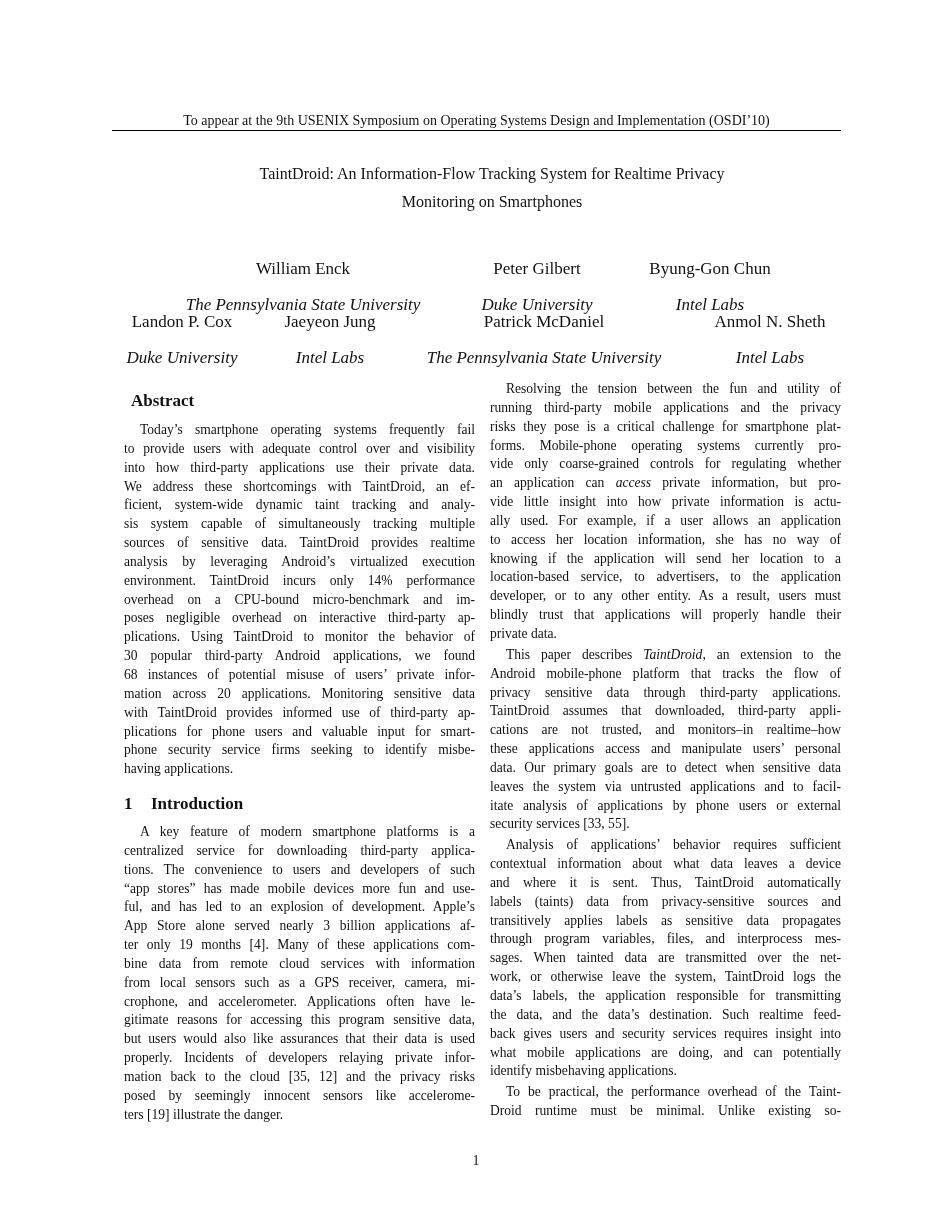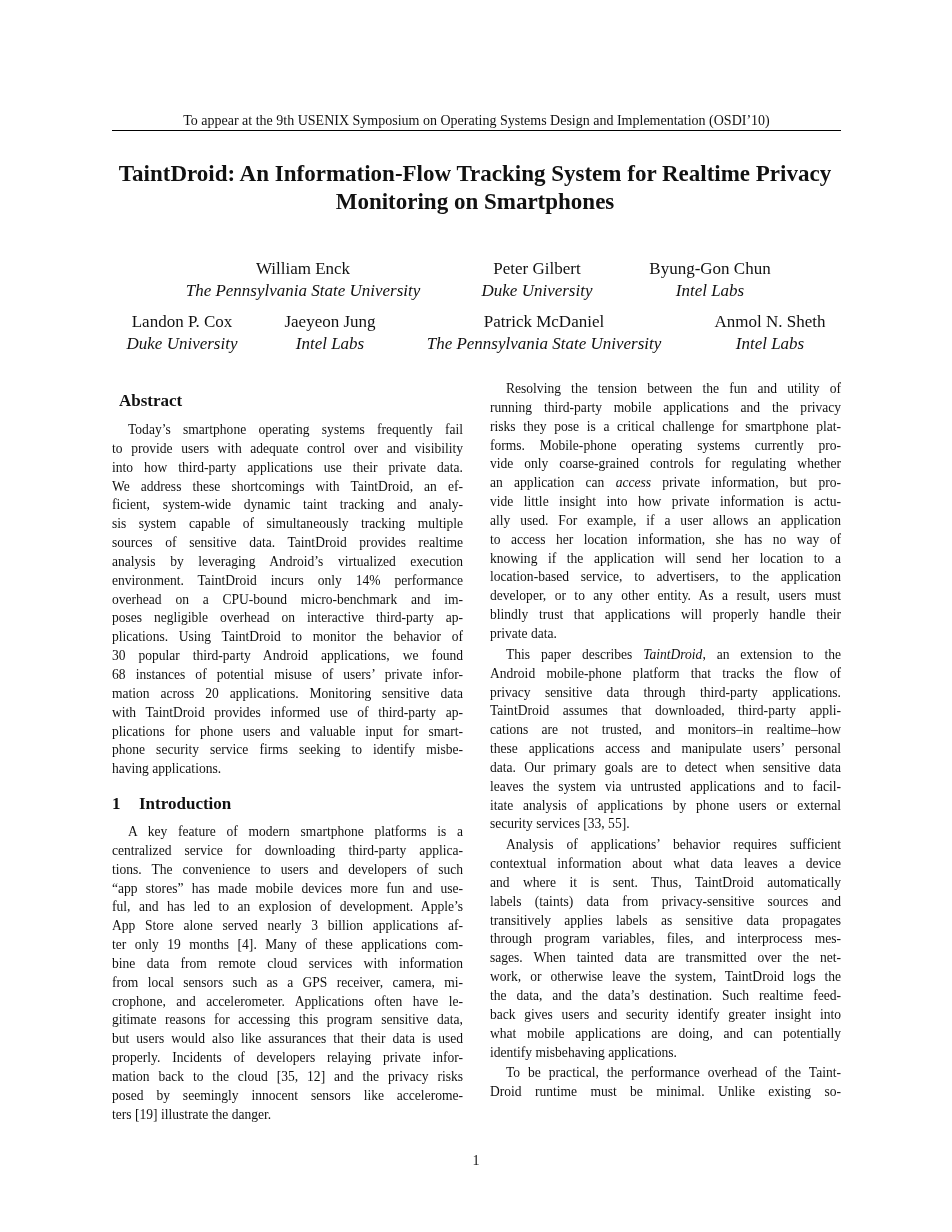--- a/index.html
+++ b/index.html
@@ -2,26 +2,26 @@
 <html><head>
 <meta charset="utf-8">
 <style>
   html, body { margin: 0; padding: 0; background: #ffffff; }
   body { width: 952px; height: 1232px; position: relative; overflow: hidden;
          font-family: "Liberation Serif", "DejaVu Serif", serif; color: #111; }
   .header-note { position: absolute; left: 112px; top: 112px; width: 729px; text-align: center;
                  font-size: 14px; line-height: 18px; }
   .header-rule { position: absolute; left: 112px; top: 130px; width: 729px; height: 0;
                  border-top: 1.3px solid #000; }
-  .title { position: absolute; left: 79px; top: 160px; width: 792px; text-align: center;
-           font-weight: bold; font-size: 23px; line-height: 28px; }
+  .title { position: absolute; left: 96px; top: 160px; width: 792px; text-align: center;
+           font-weight: normal; font-size: 16px; line-height: 28px; }
   .author { position: absolute; text-align: center; font-size: 17px; line-height: 22px; white-space: nowrap; }
-  .author .aff { font-style: italic; display: block; }
+  .author .aff { font-style: italic; display: block; margin-top: 14px; }
   .col { position: absolute; width: 351px; font-size: 13.55px; line-height: 18.85px; }
-  .col-left { left: 112px; top: 390px; }
+  .col-left { left: 124px; top: 390px; }
   .col-right { left: 490px; top: 380px; }
   .h { font-weight: bold; font-size: 17px; line-height: 22px; }
   .h-abstract { margin-left: 7px; margin-bottom: 9px; }
   .h-intro { margin-top: 14px; margin-bottom: 8px; }
   .h-intro .num { display: inline-block; width: 27px; }
   .para { margin: 0 0 2px 0; }
   .ln { display: block; text-align: justify; text-align-last: justify; white-space: nowrap; height: 18.85px; }
   .ln.last { text-align-last: left; }
   .ln.indent { padding-left: 16px; }
   .page-num { position: absolute; left: 0; width: 952px; top: 1153px; text-align: center; font-size: 14px; }
@@ -146,22 +146,23 @@
     </div>
   <div class="para">
       <span class="ln indent">Analysis of applications’ behavior requires sufficient</span>
       <span class="ln">contextual information about what data leaves a device</span>
       <span class="ln">and where it is sent.  Thus, TaintDroid automatically</span>
       <span class="ln">labels (taints) data from privacy-sensitive sources and</span>
       <span class="ln">transitively applies labels as sensitive data propagates</span>
       <span class="ln">through program variables, files, and interprocess mes-</span>
       <span class="ln">sages.  When tainted data are transmitted over the net-</span>
       <span class="ln">work, or otherwise leave the system, TaintDroid logs the</span>
+      <span class="ln">data’s labels, the application responsible for transmitting</span>
       <span class="ln">the data, and the data’s destination.  Such realtime feed-</span>
-      <span class="ln">back gives users and security identify greater insight into</span>
+      <span class="ln">back gives users and security services requires insight into</span>
       <span class="ln">what mobile applications are doing, and can potentially</span>
       <span class="ln last">identify misbehaving applications.</span>
     </div>
   <div class="para">
       <span class="ln indent">To be practical, the performance overhead of the Taint-</span>
       <span class="ln">Droid runtime must be minimal.  Unlike existing so-</span>
     </div>
 </div>
 
 <div class="page-num">1</div>

